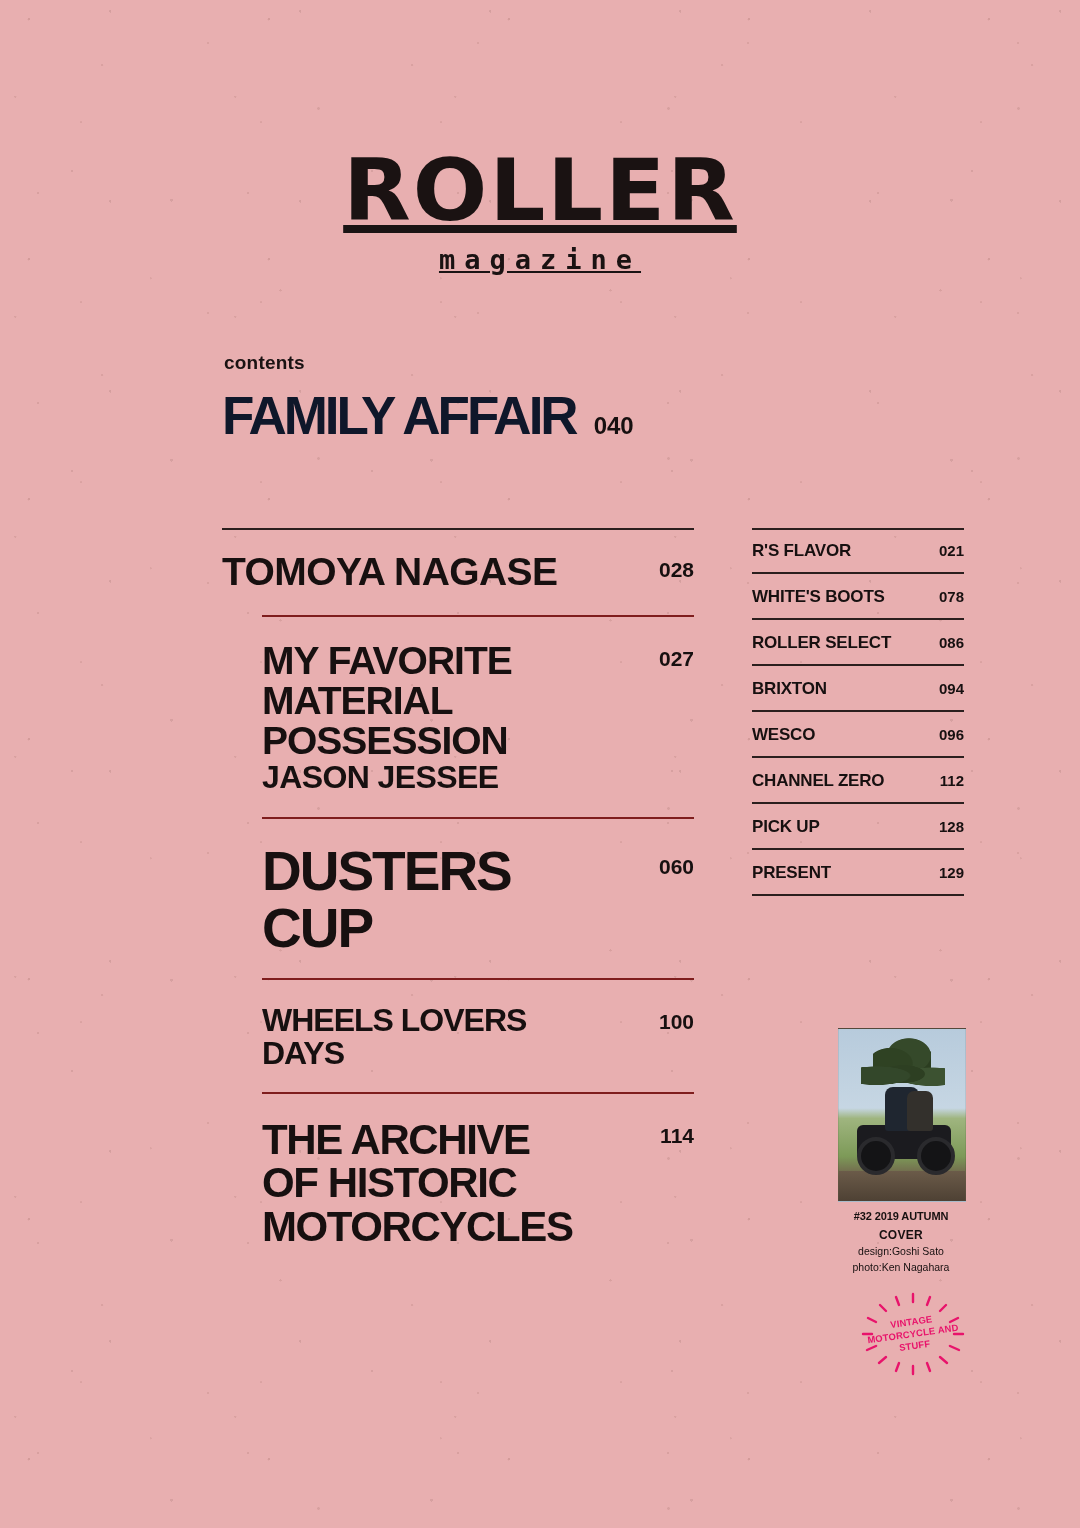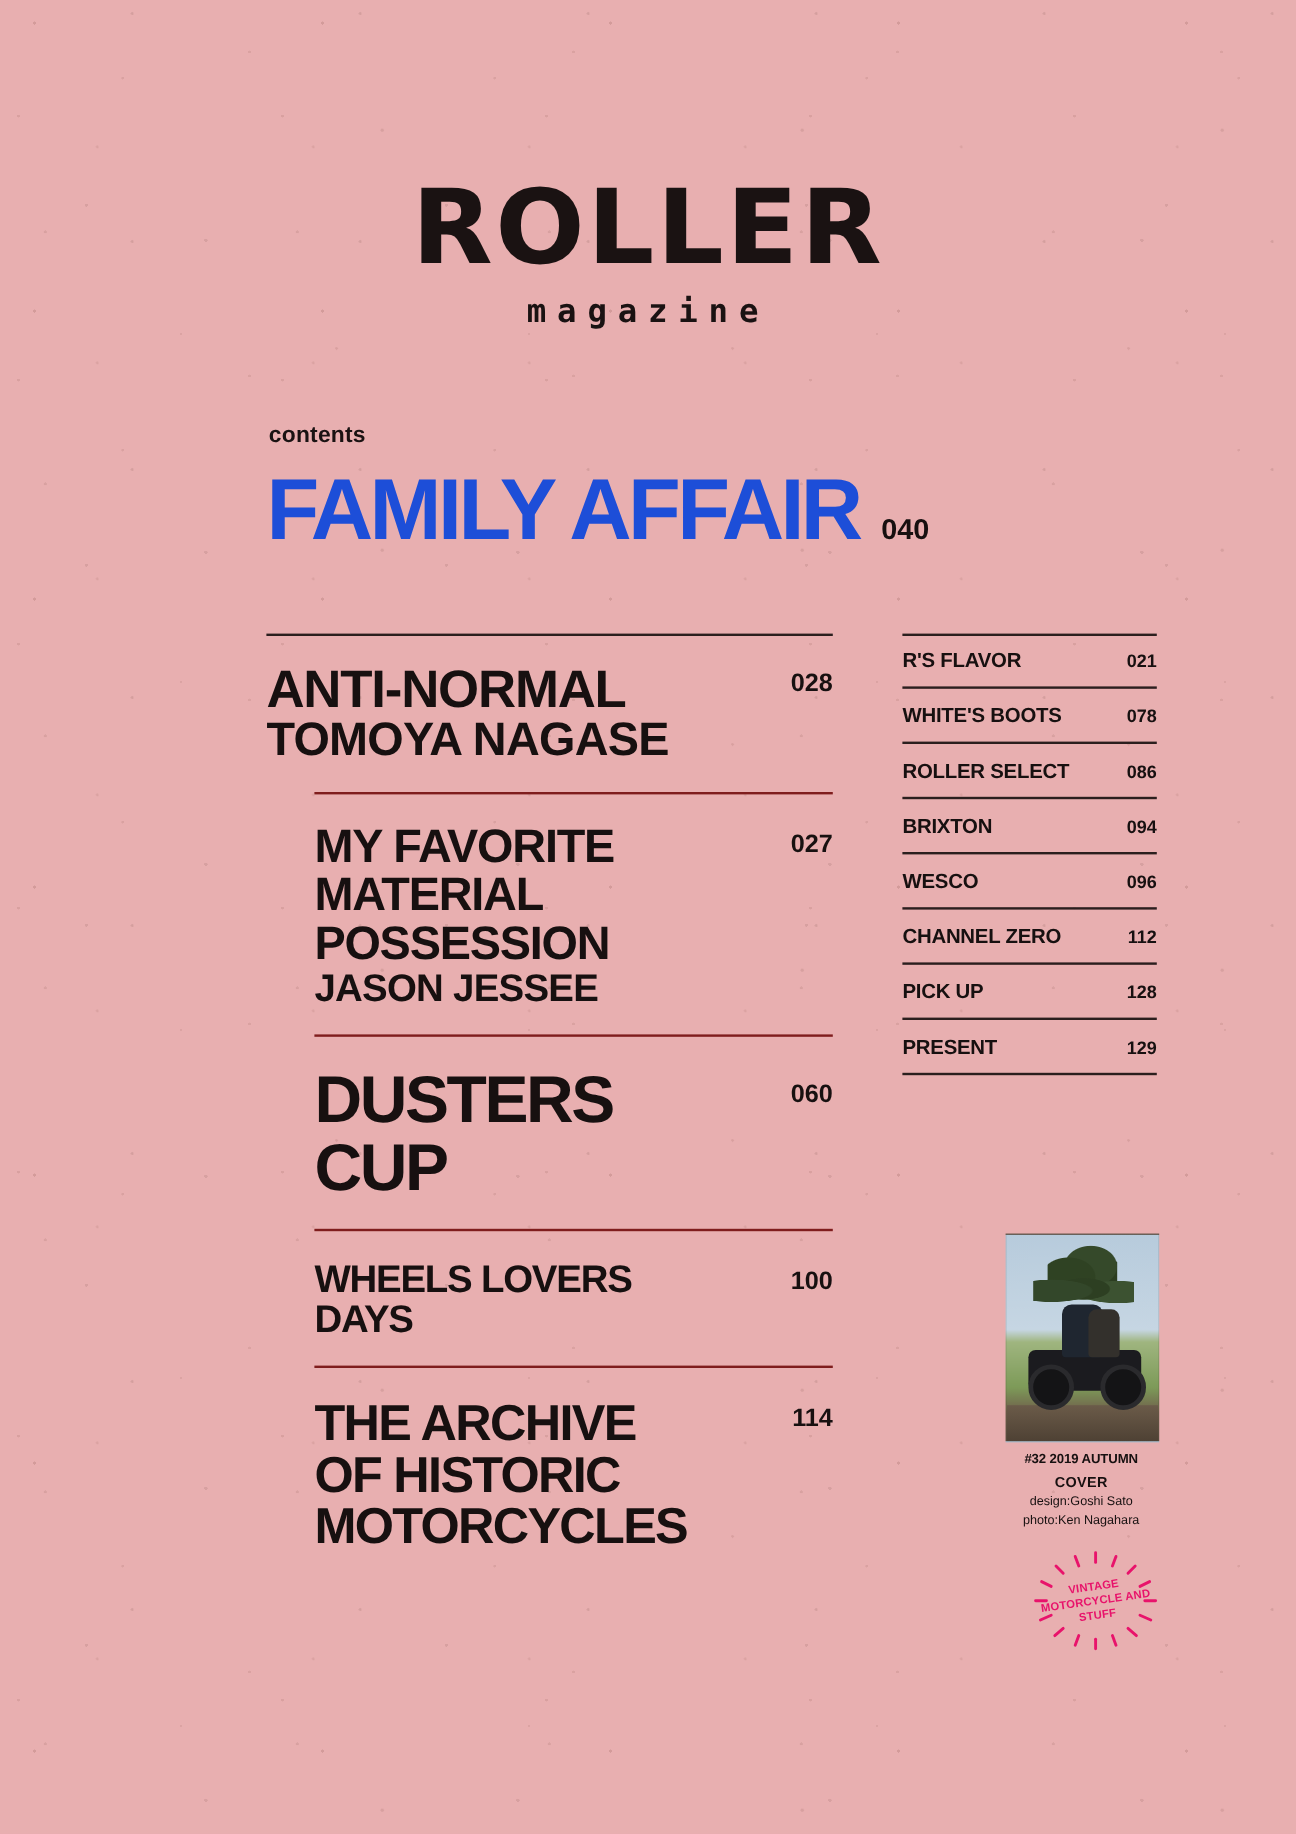--- a/index.html
+++ b/index.html
@@ -36,20 +36,21 @@
     background-size: 240px 240px, 310px 310px, 190px 190px, 270px 270px, 350px 350px,
                      220px 220px, 300px 300px, 180px 180px, 260px 260px, 330px 330px,
                      210px 210px, 290px 290px;
     opacity: .85;
   }
   .page {
     position: relative;
     z-index: 2;
     width: 1080px;
     height: 1340px;
+    text-decoration: underline;
   }
 
   
   .masthead {
     text-align: center;
     padding-top: 150px;
   }
   .logo-roller {
     font-family: "DejaVu Sans", sans-serif;
     font-weight: bold;
@@ -84,24 +85,24 @@
     position: absolute;
     left: 222px;
     top: 392px;
     width: 740px;
     display: flex;
     align-items: baseline;
   }
   .feature-title {
     font-family: "Liberation Sans", sans-serif;
     font-weight: bold;
-    font-size: 72px;
+    font-size: 53px;
     line-height: .92;
     letter-spacing: -3px;
-    color: #1d4ed8;
+    color: #0f172a;
     white-space: nowrap;
   }
   .feature-page {
     font-size: 24px;
     font-weight: bold;
     margin-left: 18px;
     color: #171010;
   }
 
   
@@ -338,21 +339,20 @@
     <div class="feature-page">040</div>
   </div>
 
   <div class="columns">
     <div class="rule rule-top-left"></div>
     <div class="rule rule-top-right"></div>
 
     <div class="left-col">
 
       <div class="entry">
-        <div class="entry-main s-44">ANTI-NORMAL</div>
         <div class="entry-sub s-40">TOMOYA NAGASE</div>
         <div class="entry-page">028</div>
       </div>
 
       <div class="entry">
         <div class="entry-main s-40" style="white-space:pre-line">MY FAVORITE
 MATERIAL POSSESSION</div>
         <div class="entry-sub s-33">JASON JESSEE</div>
         <div class="entry-page">027</div>
       </div>

